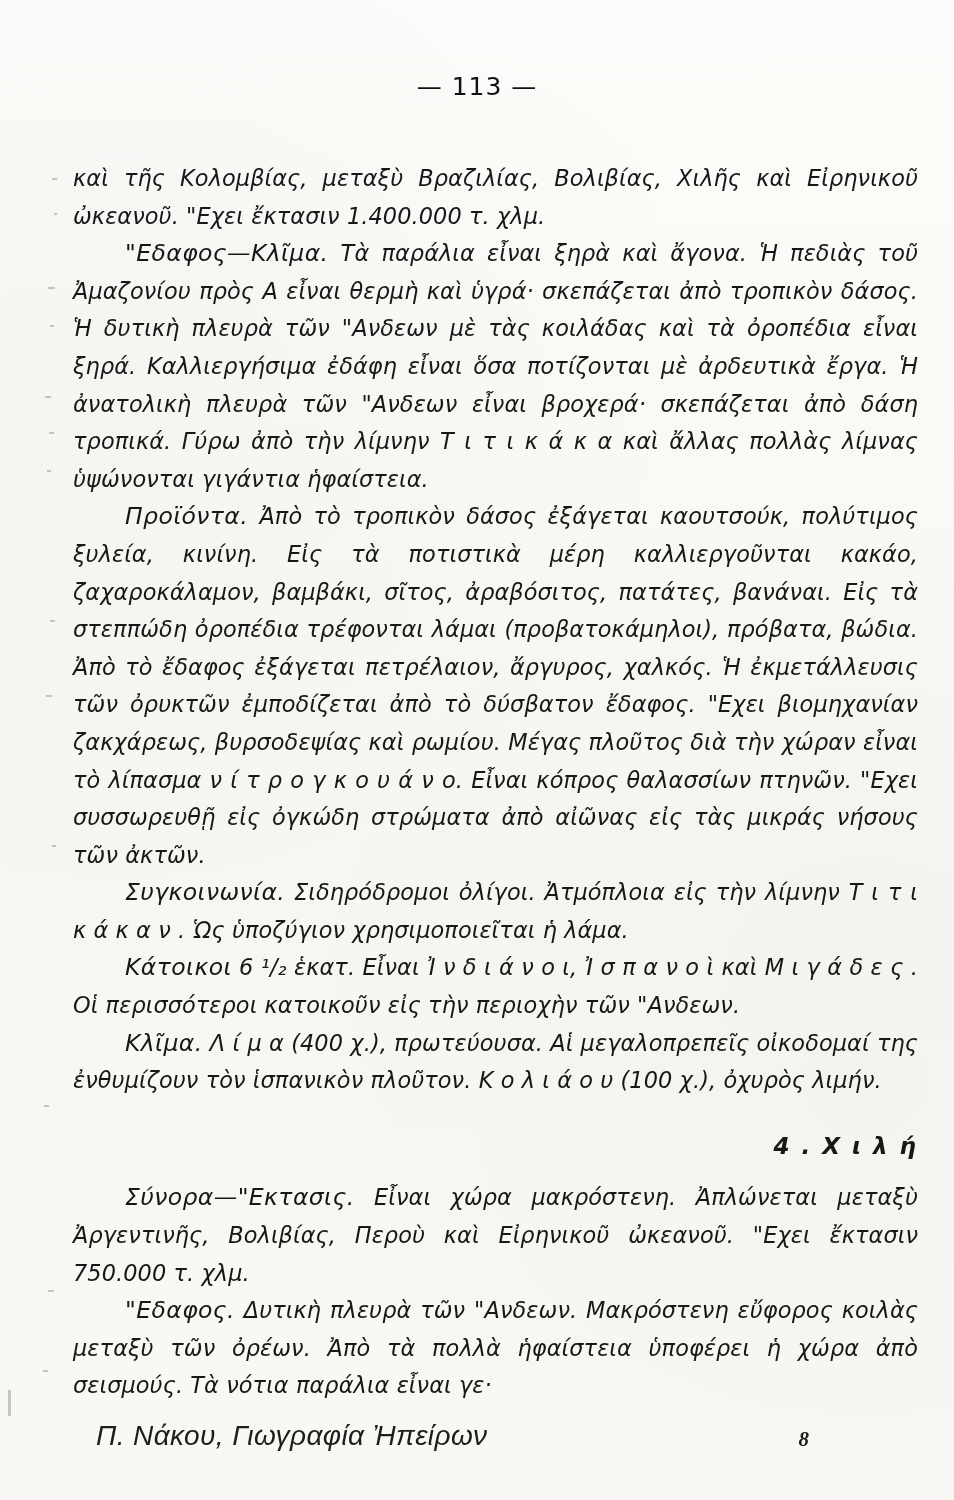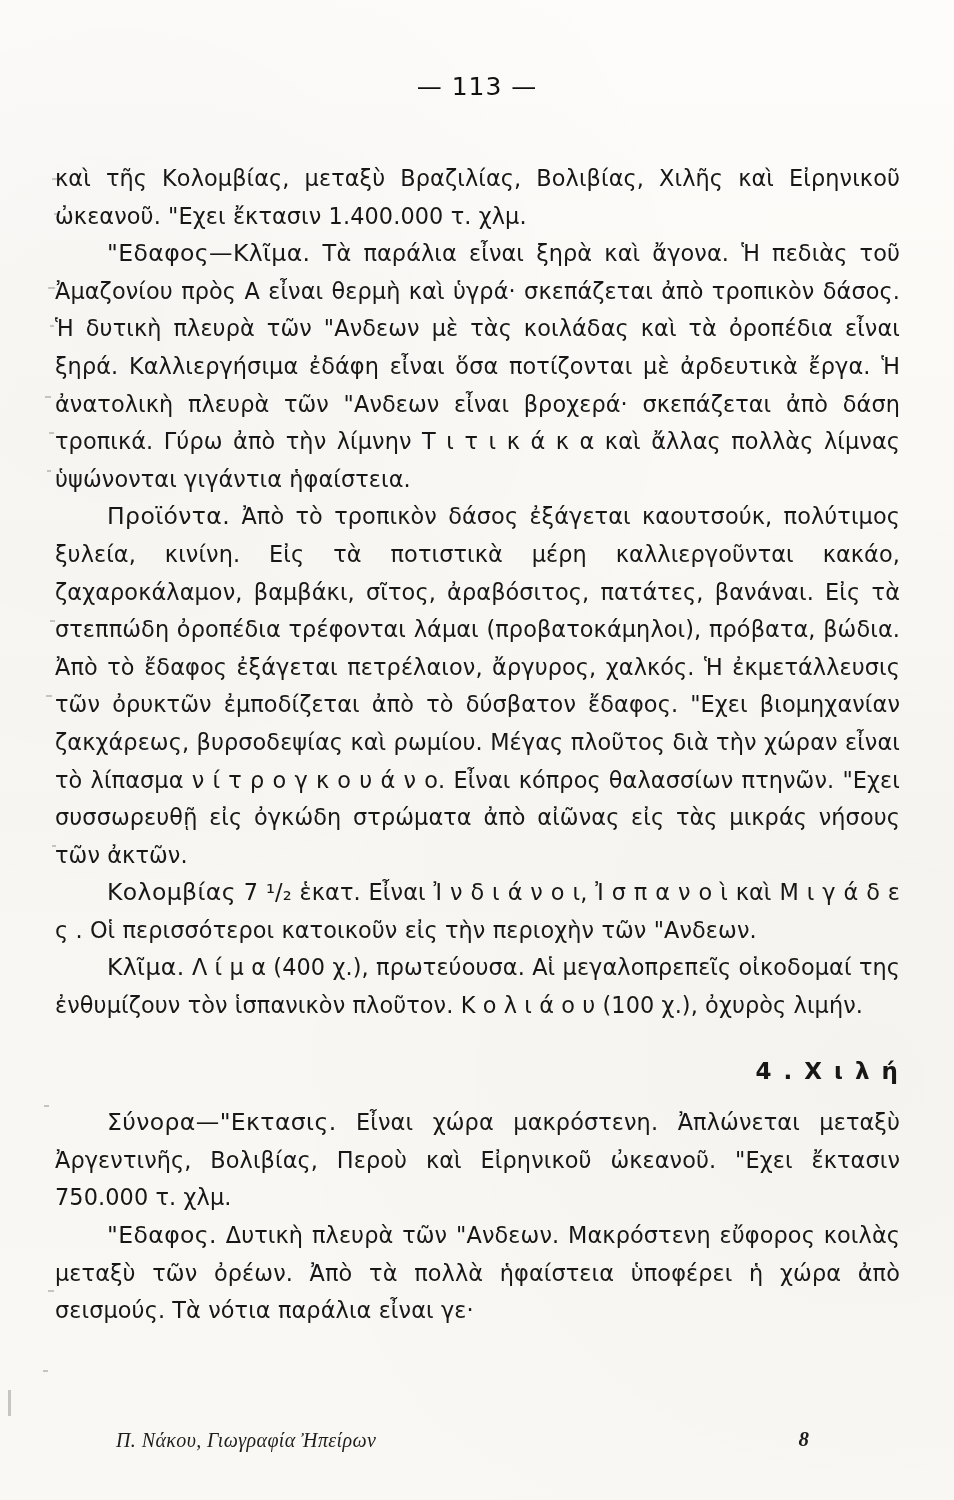--- a/index.html
+++ b/index.html
@@ -33,47 +33,48 @@
     left: 0;
     width: 954px;
     text-align: center;
     font-size: 25px;
     letter-spacing: 1px;
     color: #111;
   }
   .body-text {
     position: absolute;
     top: 160px;
-    left: 55px;
+    left: 73px;
     width: 845px;
     font-size: 22.4px;
     line-height: 37.6px;
     text-align: justify;
     color: #171717;
     letter-spacing: 0.1px;
+    font-style: italic;
   }
   .body-text p {
     margin: 0;
     text-indent: 0;
   }
   .body-text p.indent {
     text-indent: 52px;
   }
   .hdr {
     font-size: 23.5px;
     letter-spacing: 0.4px;
   }
   .footer {
     position: absolute;
     bottom: 48px;
-    left: 116px;
+    left: 96px;
     width: 700px;
-    font-family: Liberation Serif, serif;
+    font-family: Liberation Sans, sans-serif;
     font-style: italic;
-    font-size: 20px;
+    font-size: 28px;
     color: #1d1d1d;
     letter-spacing: 0.4px;
   }
   .footer-page {
     position: absolute;
     bottom: 48px;
     right: 175px;
     font-family: "Liberation Serif", serif;
     font-style: italic;
     font-weight: bold;
@@ -110,22 +111,23 @@
   <div class="page-number">— 113 —</div>
 
   <div class="body-text">
 
     <p><span>καὶ τῆς Κολομβίας, μεταξὺ Βραζιλίας, Βολιβίας, Χιλῆς καὶ Εἰρηνικοῦ ὠκεανοῦ. "Εχει ἔκτασιν 1.400.000 τ. χλμ.</span></p>
 
     <p class="indent"><span class="hdr">"Εδαφος—Κλῖμα.</span><span> Τὰ παράλια εἶναι ξηρὰ καὶ ἄγονα. Ἡ πεδιὰς τοῦ Ἀμαζονίου πρὸς Α εἶναι θερμὴ καὶ ὑγρά· σκεπάζεται ἀπὸ τροπικὸν δάσος. Ἡ δυτικὴ πλευρὰ τῶν "Ανδεων μὲ τὰς κοιλάδας καὶ τὰ ὀροπέδια εἶναι ξηρά. Καλλιεργήσιμα ἐδάφη εἶναι ὅσα ποτίζονται μὲ ἀρδευτικὰ ἔργα. Ἡ ἀνατολικὴ πλευρὰ τῶν "Ανδεων εἶναι βροχερά· σκεπάζεται ἀπὸ δάση τροπικά. Γύρω ἀπὸ τὴν λίμνην Τ ι τ ι κ ά κ α καὶ ἄλλας πολλὰς λίμνας ὑψώνονται γιγάντια ἡφαίστεια.</span></p>
 
     <p class="indent"><span class="hdr">Προϊόντα.</span><span> Ἀπὸ τὸ τροπικὸν δάσος ἐξάγεται καουτσούκ, πολύτιμος ξυλεία, κινίνη. Εἰς τὰ ποτιστικὰ μέρη καλλιεργοῦνται κακάο, ζαχαροκάλαμον, βαμβάκι, σῖτος, ἀραβόσιτος, πατάτες, βανάναι. Εἰς τὰ στεππώδη ὀροπέδια τρέφονται λάμαι (προβατοκάμηλοι), πρόβατα, βώδια. Ἀπὸ τὸ ἔδαφος ἐξάγεται πετρέλαιον, ἄργυρος, χαλκός. Ἡ ἐκμετάλλευσις τῶν ὀρυκτῶν ἐμποδίζεται ἀπὸ τὸ δύσβατον ἔδαφος. "Εχει βιομηχανίαν ζακχάρεως, βυρσοδεψίας καὶ ρωμίου. Μέγας πλοῦτος διὰ τὴν χώραν εἶναι τὸ λίπασμα ν ί τ ρ ο  γ κ ο υ ά ν ο. Εἶναι κόπρος θαλασσίων πτηνῶν. "Εχει συσσωρευθῇ εἰς ὀγκώδη στρώματα ἀπὸ αἰῶνας εἰς τὰς μικράς νήσους τῶν ἀκτῶν.</span></p>
 
+    <p class="indent"><span class="hdr">Συγκοινωνία.</span><span> Σιδηρόδρομοι ὀλίγοι. Ἀτμόπλοια εἰς τὴν λίμνην Τ ι τ ι κ ά κ α ν . Ὡς ὑποζύγιον χρησιμοποιεῖται ἡ λάμα.</span></p>
 
-    <p class="indent"><span class="hdr">Κολομβίας</span><span>  7 ¹/₂ ἑκατ. Εἶναι Ἰ ν δ ι ά ν ο ι, Ἰ σ π α ν ο ὶ καὶ Μ ι γ ά δ ε ς . Οἱ περισσότεροι κατοικοῦν εἰς τὴν περιοχὴν τῶν "Ανδεων.</span></p>
+    <p class="indent"><span class="hdr">Κάτοικοι</span><span>  6 ¹/₂ ἑκατ. Εἶναι Ἰ ν δ ι ά ν ο ι, Ἰ σ π α ν ο ὶ καὶ Μ ι γ ά δ ε ς . Οἱ περισσότεροι κατοικοῦν εἰς τὴν περιοχὴν τῶν "Ανδεων.</span></p>
 
     <p class="indent"><span class="hdr">Κλῖμα.</span><span> Λ ί μ α (400 χ.), πρωτεύουσα. Αἱ μεγαλοπρεπεῖς οἰκοδομαί της ἐνθυμίζουν τὸν ἱσπανικὸν πλοῦτον. Κ ο λ ι ά ο υ (100 χ.), ὀχυρὸς λιμήν.</span></p>
 
     <p style="height:28px;"></p>
 
     <p style="text-align:right; font-weight:bold; letter-spacing:2px; font-size:23px;">4 .   Χ ι λ ή</p>
 
     <p style="height:14px;"></p>
 
     <p class="indent"><span class="hdr">Σύνορα—"Εκτασις.</span><span> Εἶναι χώρα μακρόστενη. Ἀπλώνεται μεταξὺ Ἀργεντινῆς, Βολιβίας, Περοὺ καὶ Εἰρηνικοῦ ὠκεανοῦ. "Εχει ἔκτασιν 750.000 τ. χλμ.</span></p>

